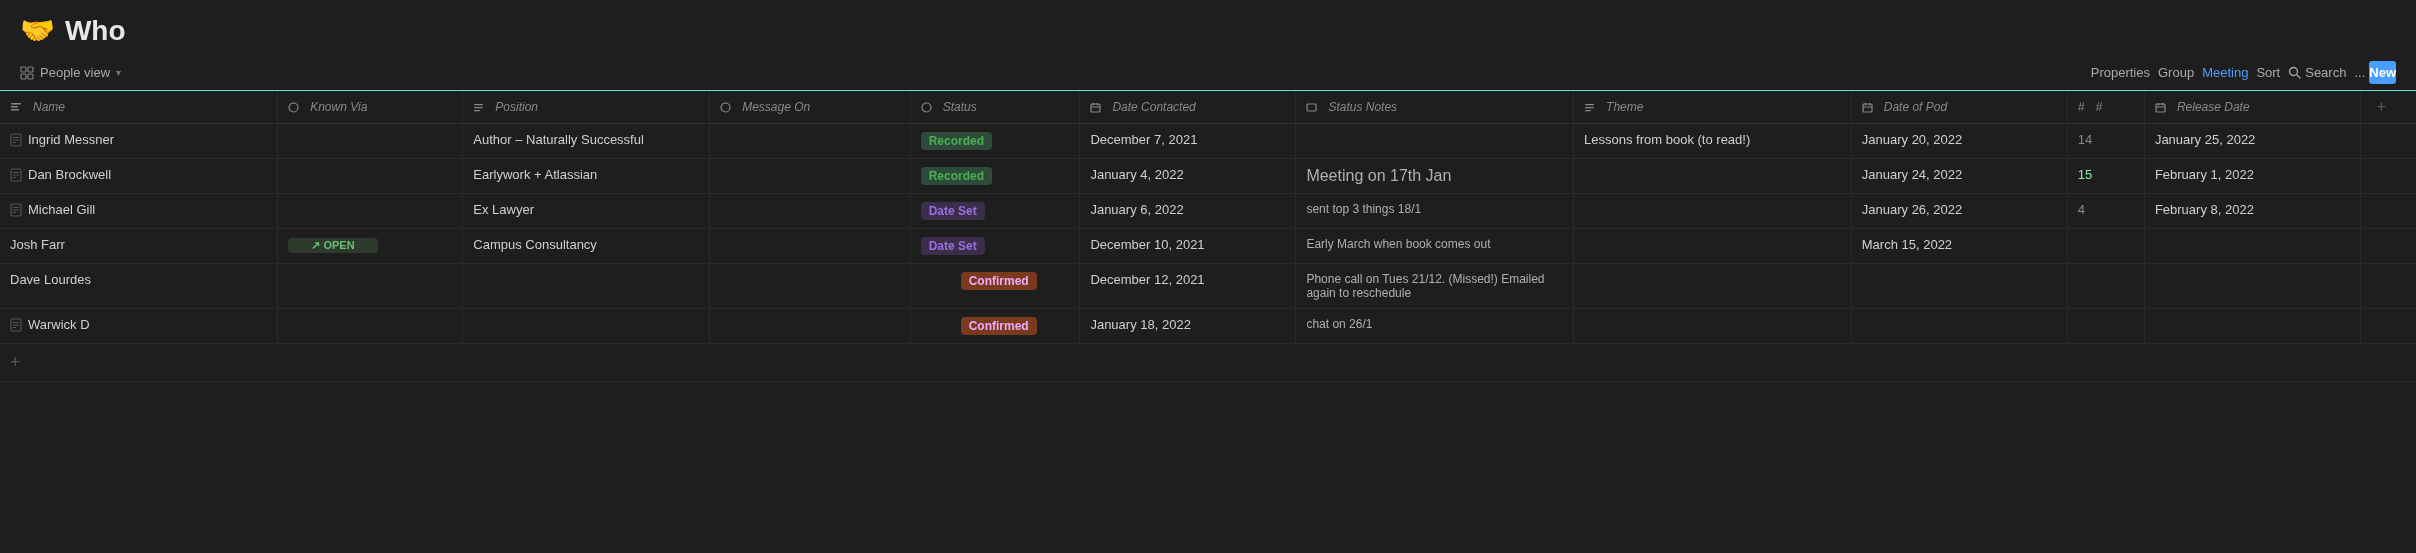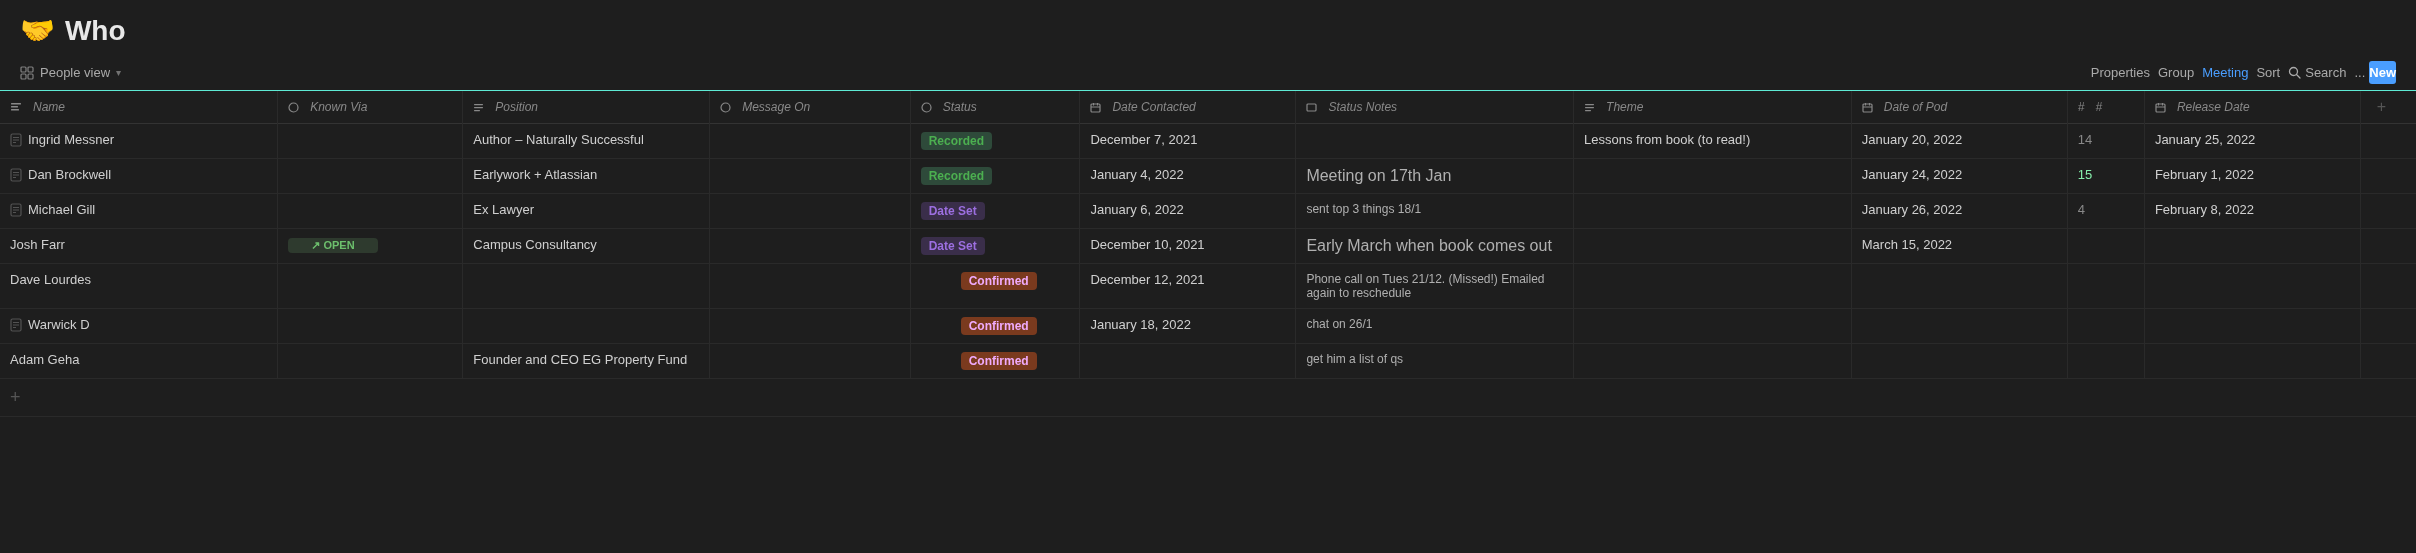--- a/index.html
+++ b/index.html
@@ -393,21 +393,21 @@
     <div class="name-cell">
 
       <span>Josh Farr</span>
     </div>
   </td>
           <td class="col-known"><span class="open-badge">↗ OPEN</span></td>
           <td class="col-position">Campus Consultancy</td>
           <td class="col-message"></td>
           <td class="col-status"><span class="badge badge-date-set">Date Set</span></td>
           <td class="col-date">December 10, 2021</td>
-          <td class="col-notes" style="font-size: 16px; color: rgb(176, 176, 176);">Early March when book comes out</td>
+          <td class="col-notes" style="font-size: 12px; color: rgb(176, 176, 176);">Early March when book comes out</td>
           <td class="col-theme"></td>
           <td class="col-pod-date">March 15, 2022</td>
           <td class="col-num" style="color: rgb(136, 136, 136);"></td>
           <td class="col-release"></td>
           <td class="col-add"></td>
         </tr>
         <tr>
           <td class="col-name">
     <div class="name-cell">
 
@@ -444,36 +444,17 @@
           <td class="col-status"><span class="badge badge-confirmed">Confirmed</span></td>
           <td class="col-date">January 18, 2022</td>
           <td class="col-notes" style="font-size: 12px; color: rgb(176, 176, 176);">chat on 26/1</td>
           <td class="col-theme"></td>
           <td class="col-pod-date"></td>
           <td class="col-num" style="color: rgb(136, 136, 136);"></td>
           <td class="col-release"></td>
           <td class="col-add"></td>
         </tr>
         <tr>
-          <td class="col-name">
-    <div class="name-cell">
-
-      <span>Adam Geha</span>
-    </div>
-  </td>
-          <td class="col-known"></td>
-          <td class="col-position">Founder and CEO EG Property Fund</td>
-          <td class="col-message"></td>
-          <td class="col-status"><span class="badge badge-confirmed">Confirmed</span></td>
-          <td class="col-date"></td>
-          <td class="col-notes" style="font-size: 12px; color: rgb(176, 176, 176);">get him a list of qs</td>
-          <td class="col-theme"></td>
-          <td class="col-pod-date"></td>
-          <td class="col-num" style="color: rgb(136, 136, 136);"></td>
-          <td class="col-release"></td>
-          <td class="col-add"></td>
-        </tr>
-        <tr>
           <td colspan="12" class="add-row"><span style="font-size:18px;color:#555">+</span></td>
         </tr>
       </tbody>
   </table>
 </div>
 
 </body></html>

